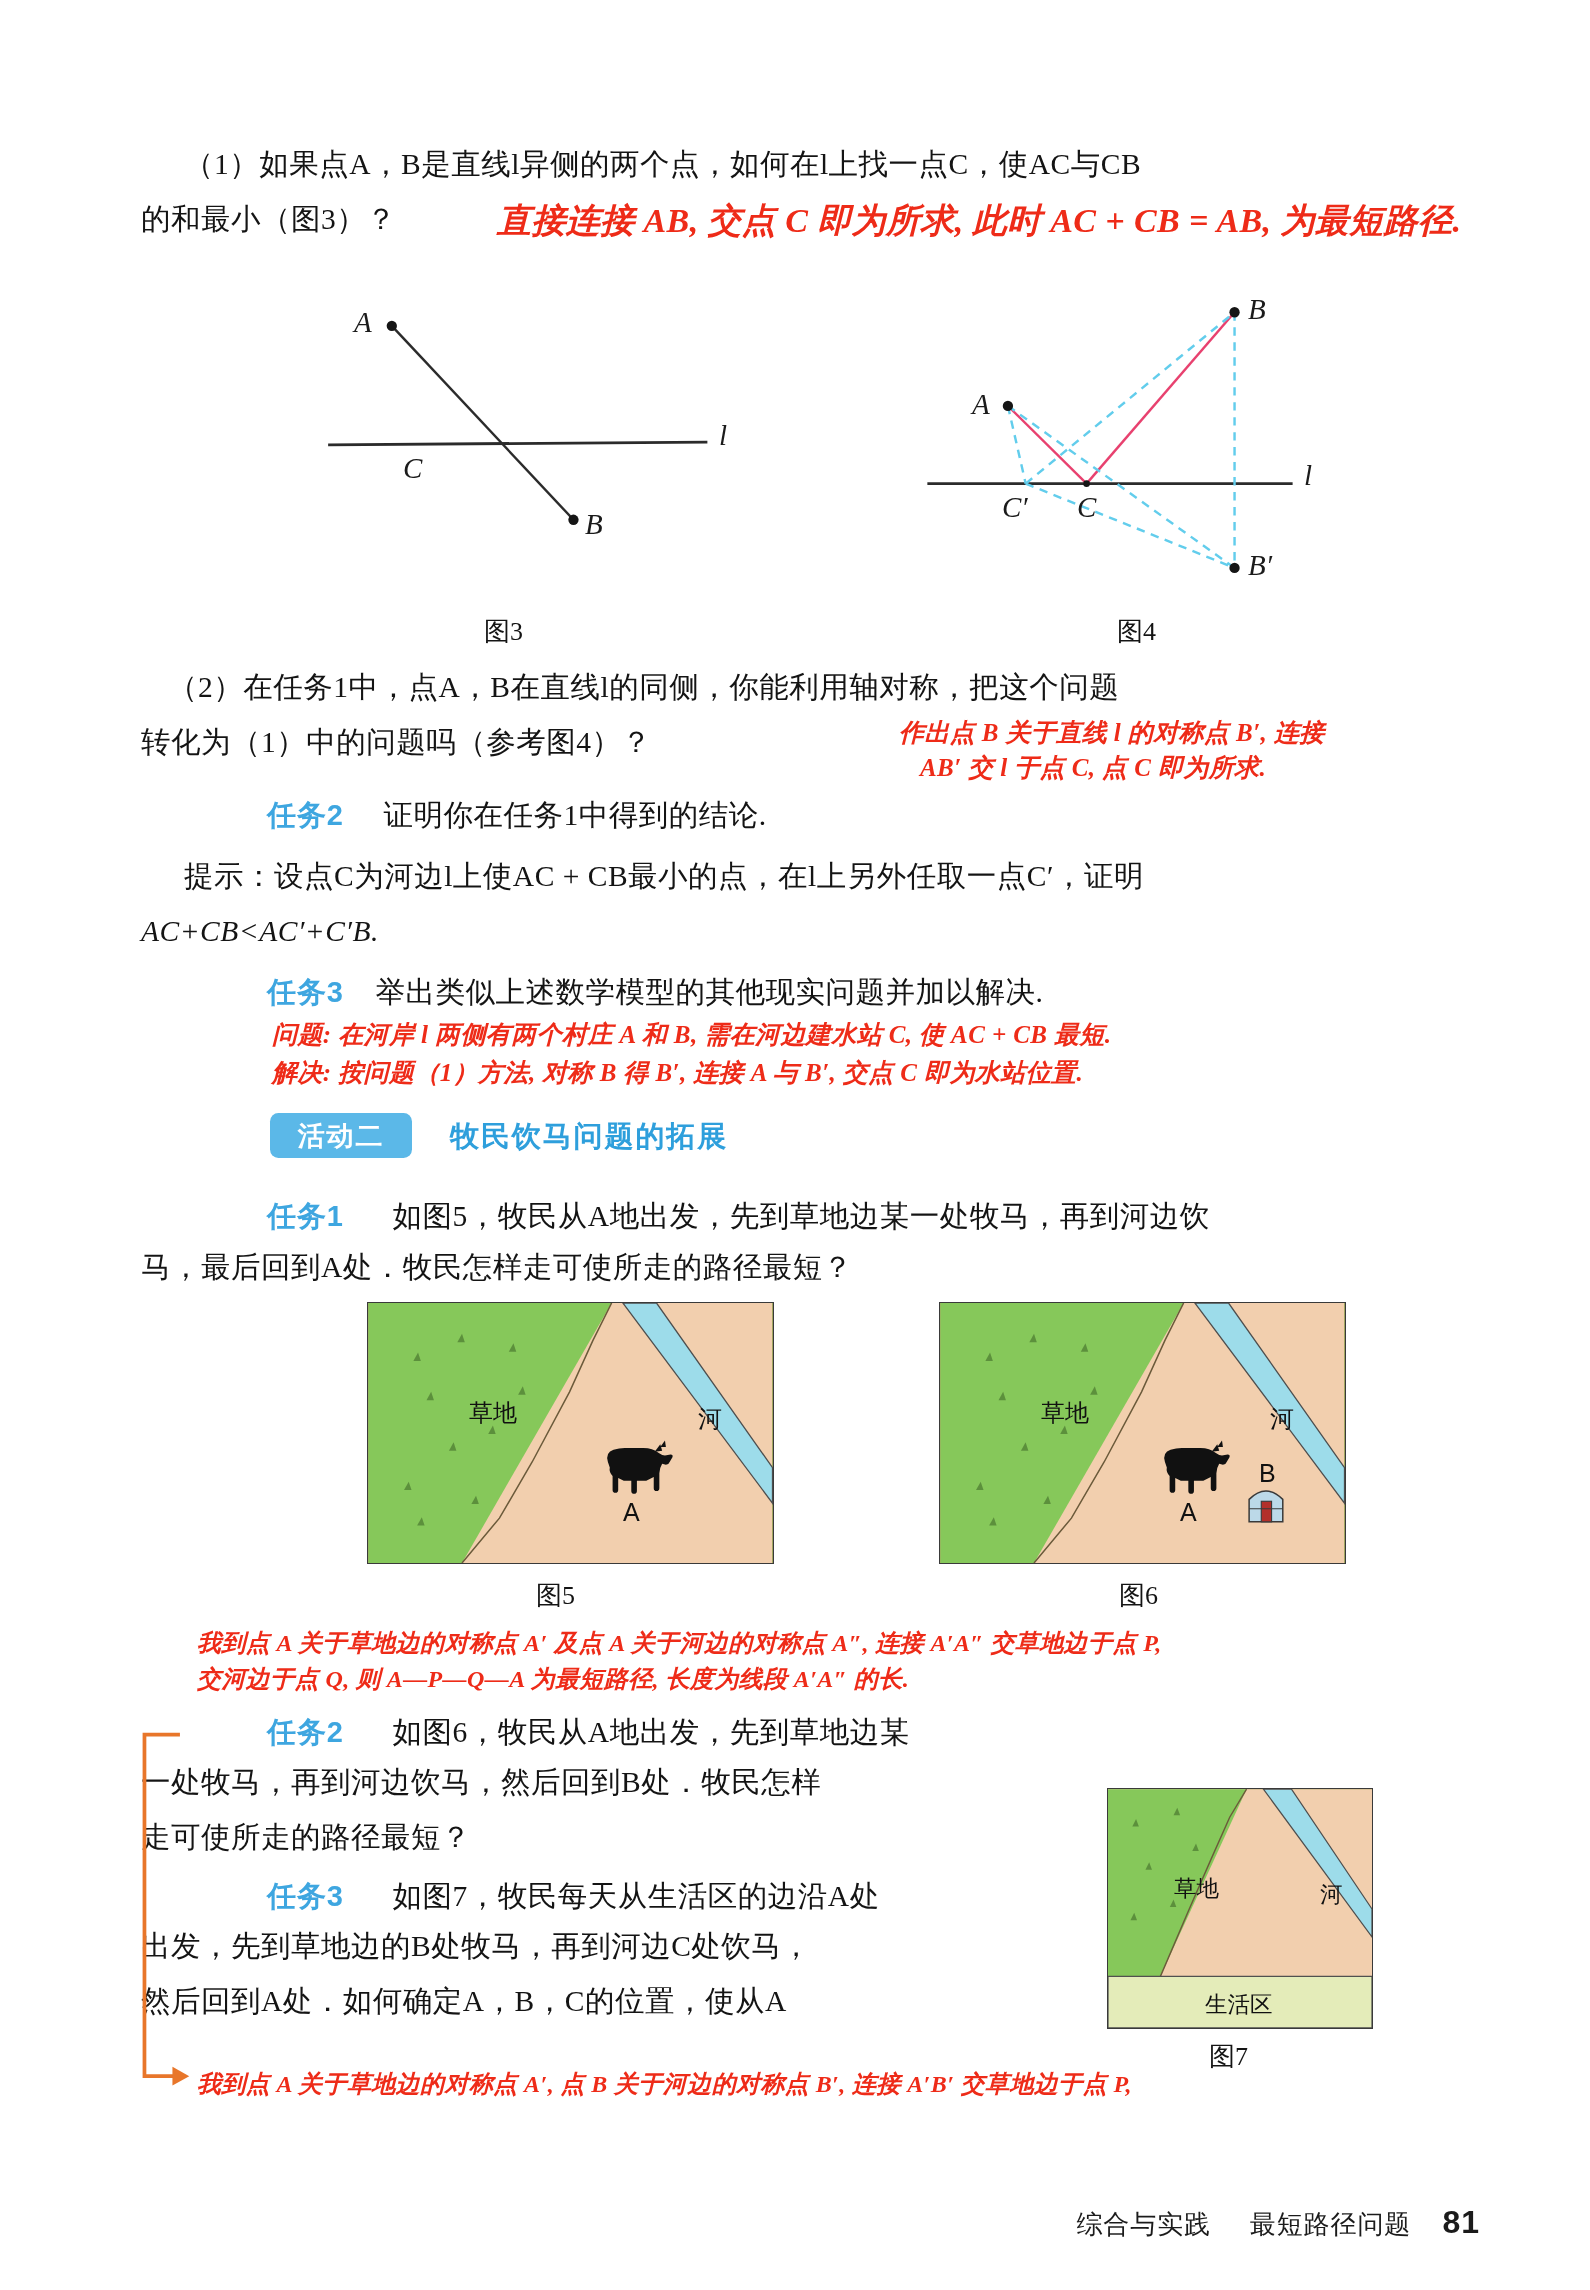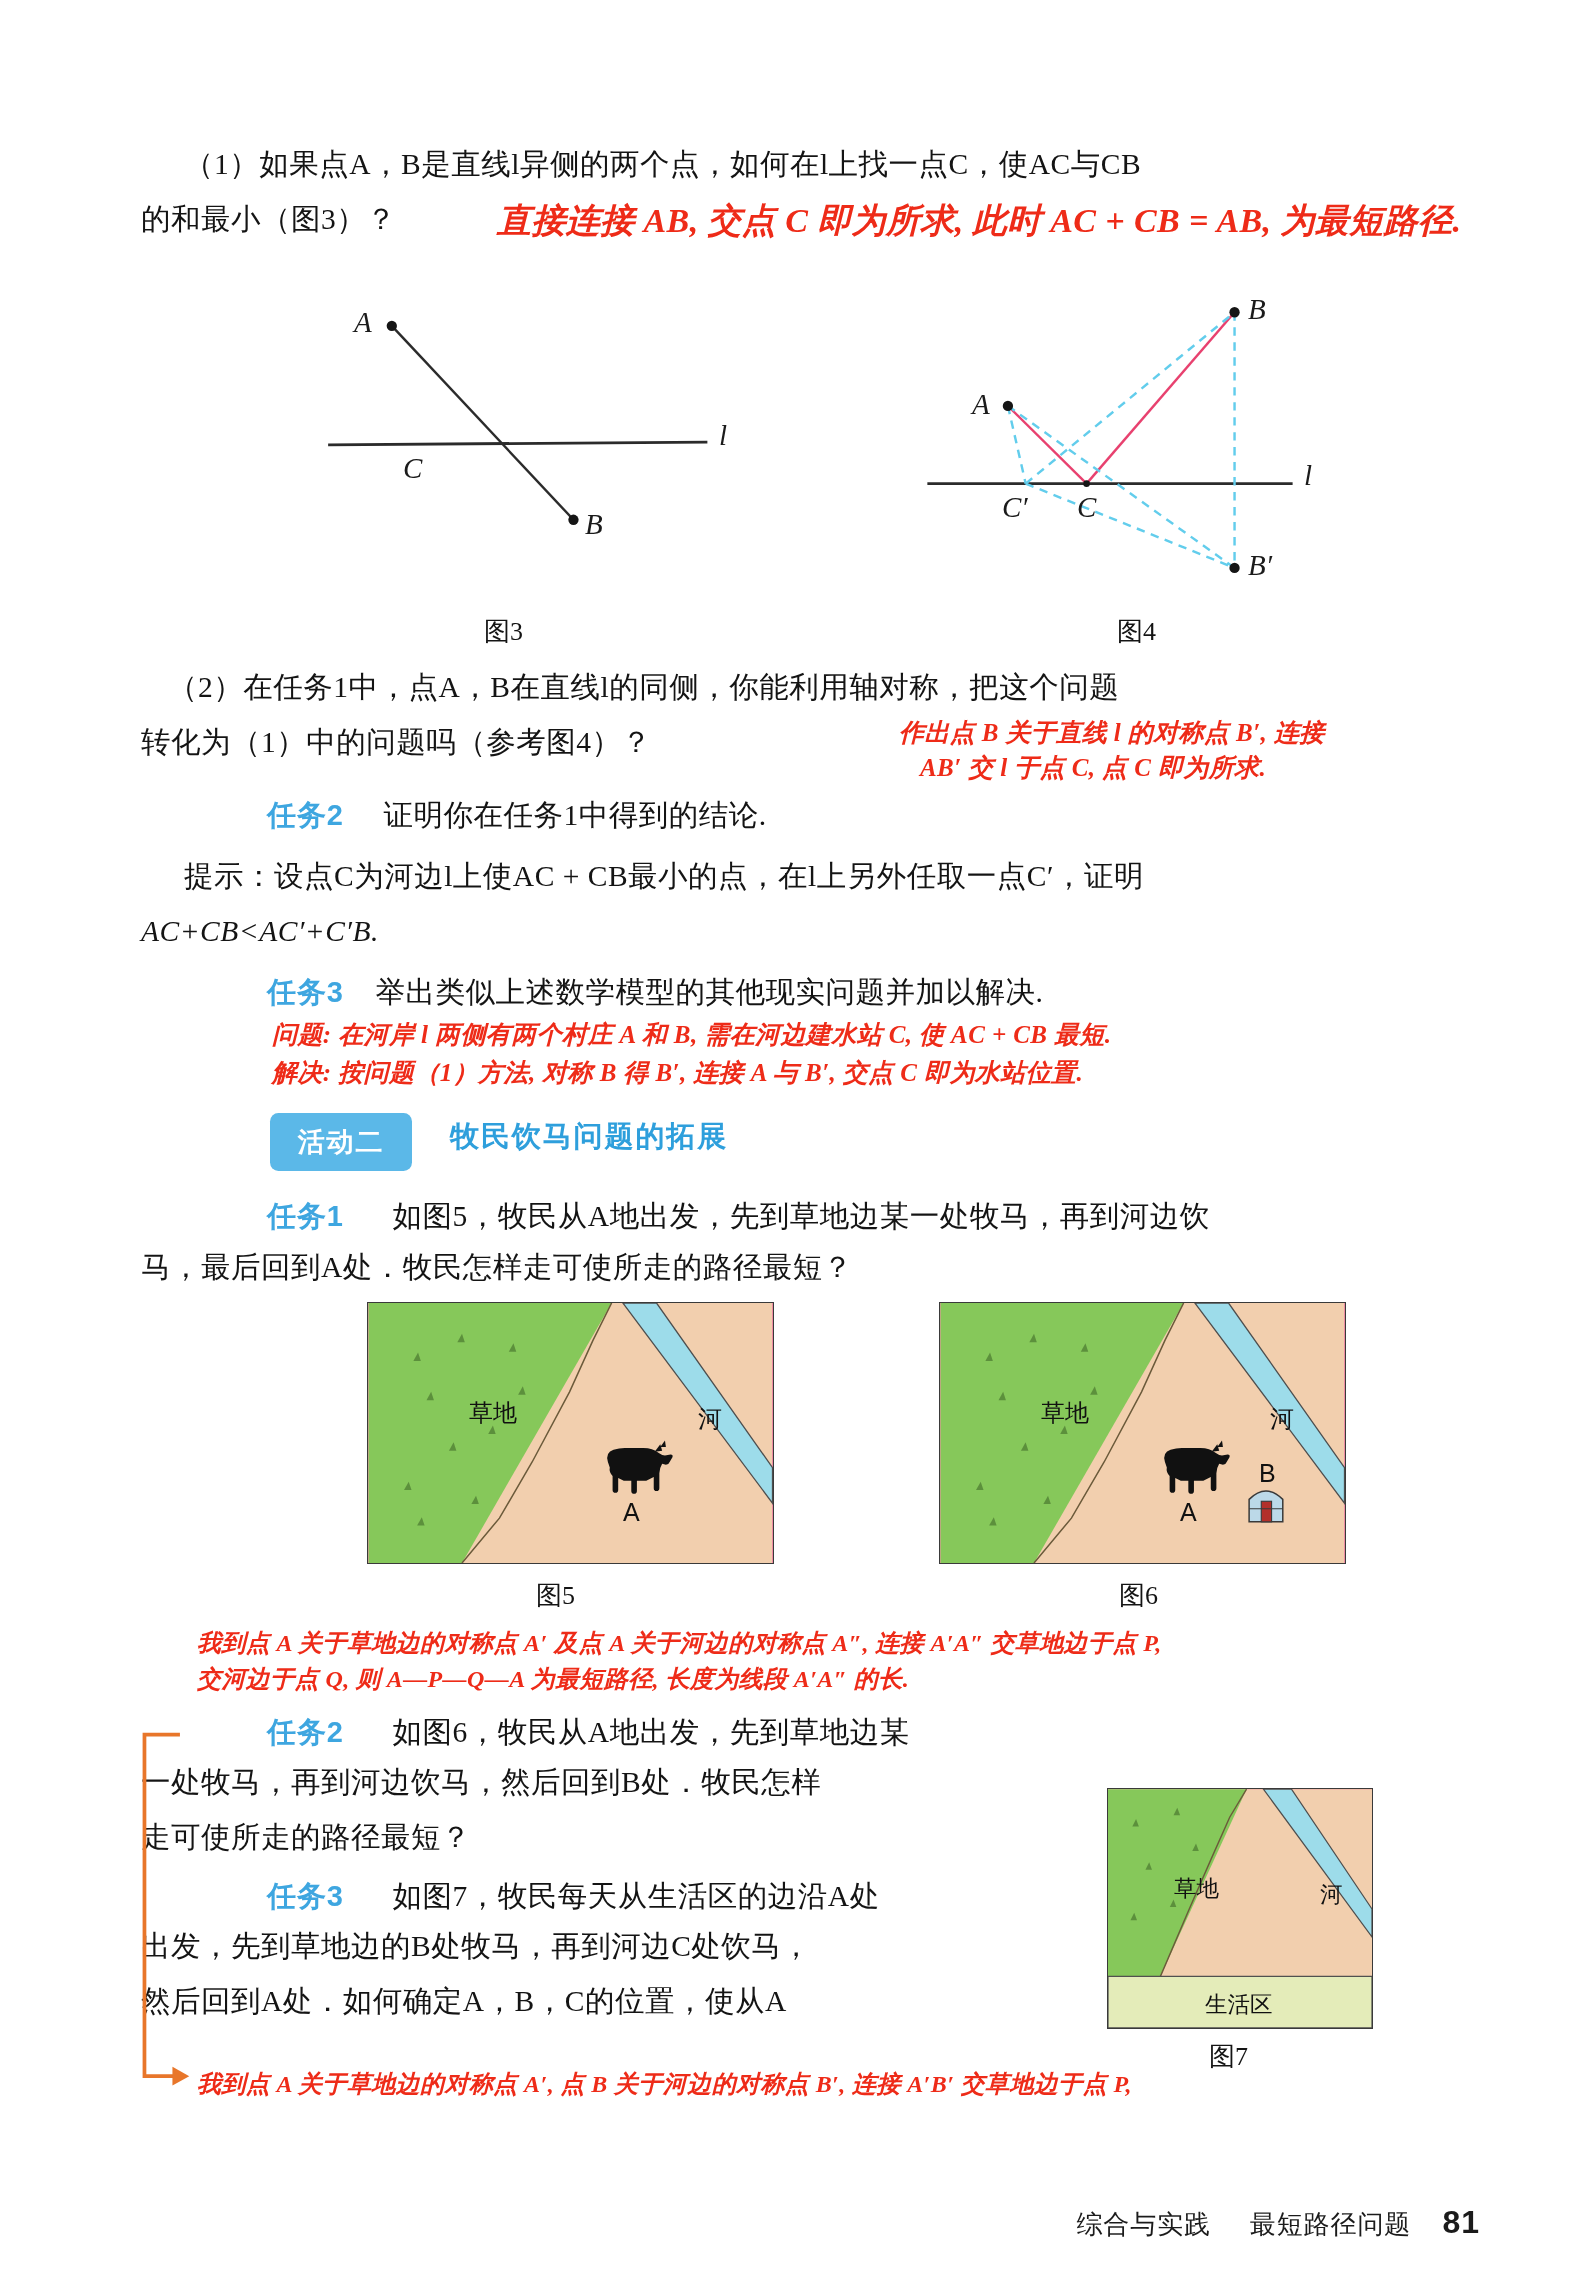--- a/index.html
+++ b/index.html
@@ -23,21 +23,21 @@
   .act-title{position:absolute;color:#2e9fdc;font-family:"Liberation Sans","DejaVu Sans",sans-serif;font-weight:700;font-size:29px;letter-spacing:1.9px;white-space:nowrap;}
 
   
   .figcap{position:absolute;font-size:26px;color:#141414;white-space:nowrap;}
 
   
   .footer{position:absolute;bottom:49px;right:111px;font-size:26px;color:#1b1b1b;white-space:nowrap;letter-spacing:0.9px;}
   .pageno{font-family:"Liberation Sans","DejaVu Sans",sans-serif;font-weight:700;font-size:32px;margin-left:24px;}
 
   
-  .scene{position:absolute;border:1.9px solid #3a3a3a;background:#ec4899;overflow:hidden;}
+  .scene{position:absolute;border:1.9px solid #3a3a3a;background:#4d7c0f;overflow:hidden;}
   .scene svg{display:block;}
   .scene-lbl{position:absolute;font-family:"Liberation Sans","DejaVu Sans",sans-serif;font-size:21.5px;color:#111;white-space:nowrap;}
   .scene-lbl.big{font-size:24px;}
 
   svg{overflow:visible;}
   .brace{position:absolute;}
 </style>
 </head>
 <body>
 
@@ -100,21 +100,21 @@
   <div class="blk body-line" style="left:184px;top:862px;">提示：设点C为河边l上使AC + CB最小的点，在l上另外任取一点C′，证明</div>
   <div class="blk body-line ital" style="left:141px;top:917px;">AC+CB&lt;AC′+C′B.</div>
 
   <div class="blk" style="left:267px;top:973px;">
     <span class="task">任务3</span>
     <span class="body-line" style="display:inline;margin-left:28px;">举出类似上述数学模型的其他现实问题并加以解决.</span>
   </div>
   <div class="blk hand" style="left:272px;top:1019px;">问题: 在河岸 l 两侧有两个村庄 A 和 B, 需在河边建水站 C, 使 AC + CB 最短.</div>
   <div class="blk hand" style="left:272px;top:1057px;">解决: 按问题（1）方法, 对称 B 得 B′, 连接 A 与 B′, 交点 C 即为水站位置.</div>
 
-  <div class="act-badge" style="left:270px;top:1113px;width:142px;height:58px;">活动二</div>
+  <div class="act-badge" style="left:270px;top:1113px;width:142px;height:45px;">活动二</div>
   <div class="act-title" style="left:450px;top:1117px;">牧民饮马问题的拓展</div>
 
   <div class="blk" style="left:267px;top:1197px;">
     <span class="task">任务1</span>
     <span class="body-line" style="display:inline;margin-left:45px;">如图5，牧民从A地出发，先到草地边某一处牧马，再到河边饮</span>
   </div>
   <div class="blk body-line" style="left:141px;top:1253px;">马，最后回到A处．牧民怎样走可使所走的路径最短？</div>
 
   <div class="scene" style="left:367px;top:1302px;width:405px;height:260px;">
     <svg width="405" height="260" viewBox="0 0 432 278">

